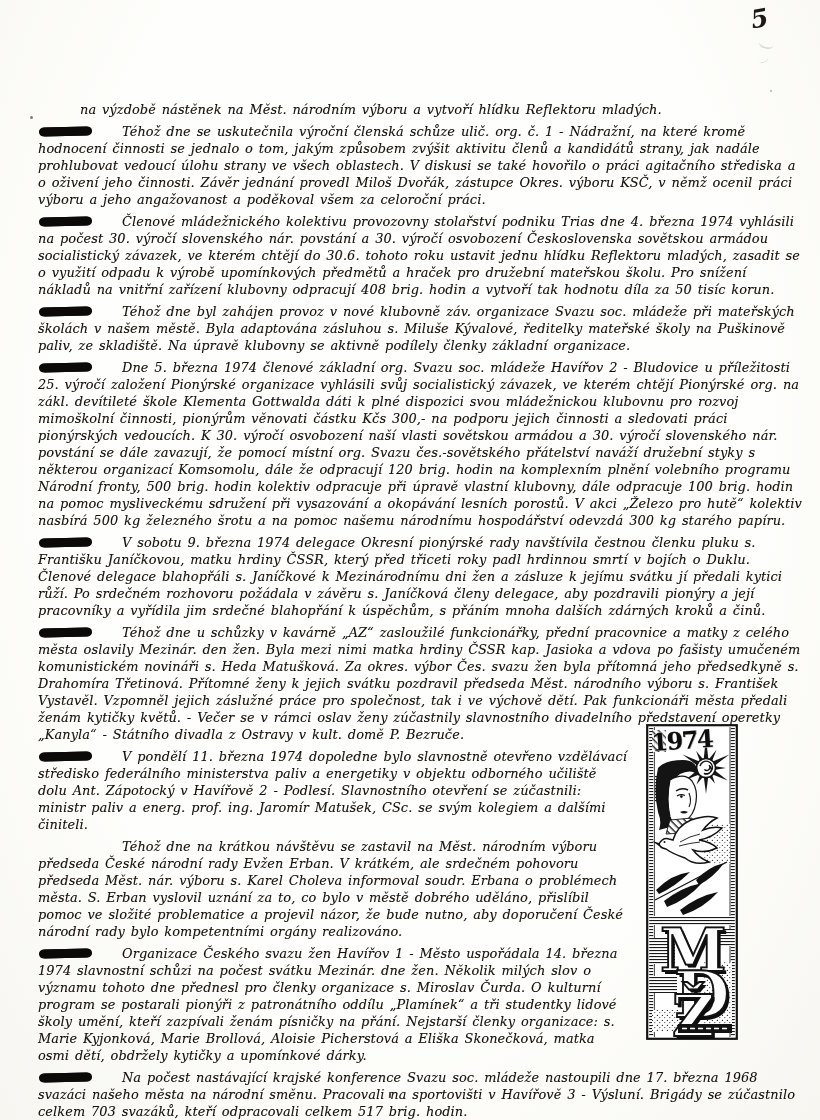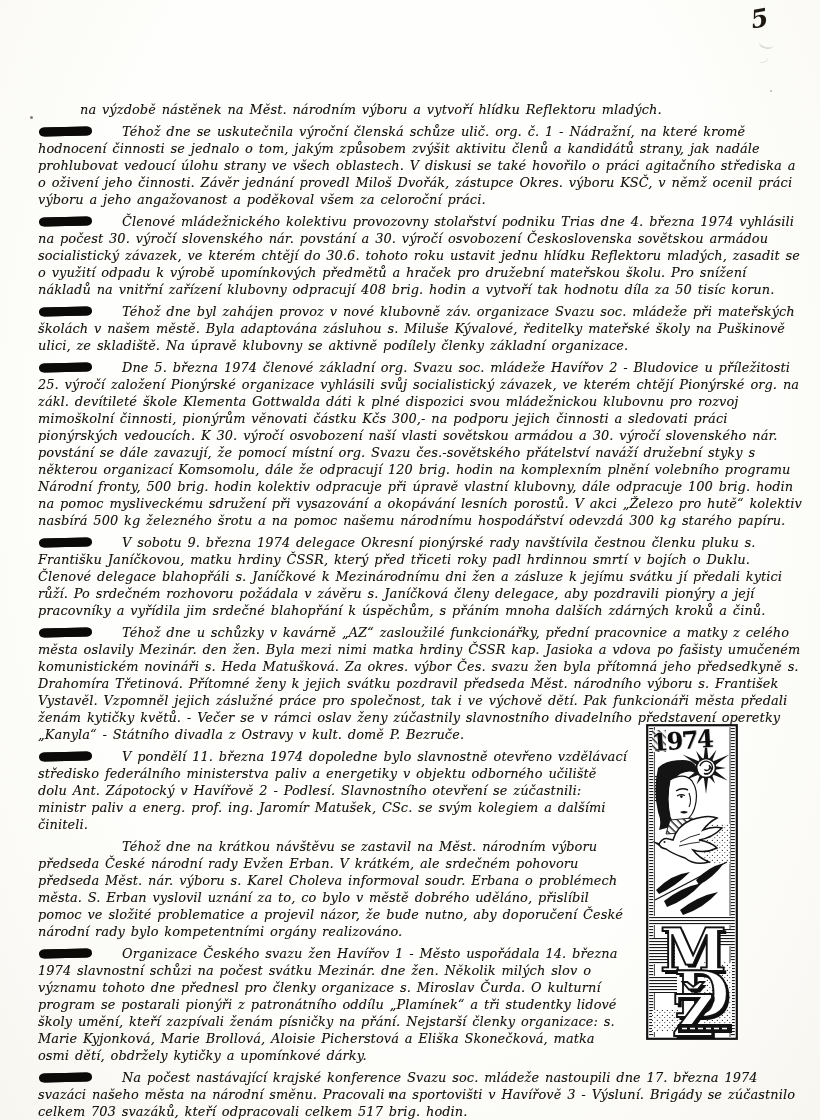--- a/index.html
+++ b/index.html
@@ -59,21 +59,21 @@
   <div class="speck c"></div>
 
   <div class="text-col">
 
     <p class="para cont"><span>na výzdobě nástěnek na Měst. národním výboru a vytvoří hlídku Reflektoru mladých.</span></p>
 
     <p class="para"><span class="bar"></span><span>Téhož dne se uskutečnila výroční členská schůze ulič. org. č. 1 - Nádražní, na které kromě hodnocení činnosti se jednalo o tom, jakým způsobem zvýšit aktivitu členů a kandidátů strany, jak nadále prohlubovat vedoucí úlohu strany ve všech oblastech. V diskusi se také hovořilo o práci agitačního střediska a o oživení jeho činnosti. Závěr jednání provedl Miloš Dvořák, zástupce Okres. výboru KSČ, v němž ocenil práci výboru a jeho angažovanost a poděkoval všem za celoroční práci.</span></p>
 
     <p class="para"><span class="bar"></span><span>Členové mládežnického kolektivu provozovny stolařství podniku Trias dne 4. března 1974 vyhlásili na počest 30. výročí slovenského nár. povstání a 30. výročí osvobození Československa sovětskou armádou socialistický závazek, ve kterém chtějí do 30.6. tohoto roku ustavit jednu hlídku Reflektoru mladých, zasadit se o využití odpadu k výrobě upomínkových předmětů a hraček pro družební mateřskou školu. Pro snížení nákladů na vnitřní zařízení klubovny odpracují 408 brig. hodin a vytvoří tak hodnotu díla za 50 tisíc korun.</span></p>
 
-    <p class="para"><span class="bar"></span><span>Téhož dne byl zahájen provoz v nové klubovně záv. organizace Svazu soc. mládeže při mateřských školách v našem městě. Byla adaptována zásluhou s. Miluše Kývalové, ředitelky mateřské školy na Puškinově ulici, ze skladiště. Na úpravě klubovny se aktivně podílely členky základní organizace.</span></p>
+    <p class="para"><span class="bar"></span><span>Téhož dne byl zahájen provoz v nové klubovně záv. organizace Svazu soc. mládeže při mateřských školách v našem městě. Byla adaptována zásluhou s. Miluše Kývalové, ředitelky mateřské školy na Puškinově paliv, ze skladiště. Na úpravě klubovny se aktivně podílely členky základní organizace.</span></p>
 
     <p class="para"><span class="bar"></span><span>Dne 5. března 1974 členové základní org. Svazu soc. mládeže Havířov 2 - Bludovice u příležitosti 25. výročí založení Pionýrské organizace vyhlásili svůj socialistický závazek, ve kterém chtějí Pionýrské org. na zákl. devítileté škole Klementa Gottwalda dáti k plné dispozici svou mládežnickou klubovnu pro rozvoj mimoškolní činnosti, pionýrům věnovati částku Kčs 300,- na podporu jejich činnosti a sledovati práci pionýrských vedoucích. K 30. výročí osvobození naší vlasti sovětskou armádou a 30. výročí slovenského nár. povstání se dále zavazují, že pomocí místní org. Svazu čes.-sovětského přátelství naváží družební styky s některou organizací Komsomolu, dále že odpracují 120 brig. hodin na komplexním plnění volebního programu Národní fronty, 500 brig. hodin kolektiv odpracuje při úpravě vlastní klubovny, dále odpracuje 100 brig. hodin na pomoc mysliveckému sdružení při vysazování a okopávání lesních porostů. V akci „Železo pro hutě“ kolektiv nasbírá 500 kg železného šrotu a na pomoc našemu národnímu hospodářství odevzdá 300 kg starého papíru.</span></p>
 
     <p class="para"><span class="bar"></span><span>V sobotu 9. března 1974 delegace Okresní pionýrské rady navštívila čestnou členku pluku s. Františku Janíčkovou, matku hrdiny ČSSR, který před třiceti roky padl hrdinnou smrtí v bojích o Duklu. Členové delegace blahopřáli s. Janíčkové k Mezinárodnímu dni žen a zásluze k jejímu svátku jí předali kytici růží. Po srdečném rozhovoru požádala v závěru s. Janíčková členy delegace, aby pozdravili pionýry a její pracovníky a vyřídila jim srdečné blahopřání k úspěchům, s přáním mnoha dalších zdárných kroků a činů.</span></p>
 
     <p class="para"><span class="bar"></span><span>Téhož dne u schůzky v kavárně „AZ“ zasloužilé funkcionářky, přední pracovnice a matky z celého města oslavily Mezinár. den žen. Byla mezi nimi matka hrdiny ČSSR kap. Jasioka a vdova po fašisty umučeném komunistickém novináři s. Heda Matušková. Za okres. výbor Čes. svazu žen byla přítomná jeho předsedkyně s. Drahomíra Třetinová. Přítomné ženy k jejich svátku pozdravil předseda Měst. národního výboru s. František Vystavěl. Vzpomněl jejich záslužné práce pro společnost, tak i ve výchově dětí. Pak funkcionáři města předali ženám kytičky květů. - Večer se v rámci oslav ženy zúčastnily slavnostního divadelního představení operetky „Kanyla“ - Státního divadla z Ostravy v kult. domě P. Bezruče.</span></p>
 
     <div class="illu-float">
       <div class="illu-wrap">
         <svg width="92" height="316" viewBox="0 0 92 316" xmlns="http://www.w3.org/2000/svg">
@@ -169,16 +169,16 @@
         </svg>
       </div>
     </div>
 
     <p class="para"><span class="bar"></span><span>V pondělí 11. března 1974 dopoledne bylo slavnostně otevřeno vzdělávací středisko federálního ministerstva paliv a energetiky v objektu odborného učiliště dolu Ant. Zápotocký v Havířově 2 - Podlesí. Slavnostního otevření se zúčastnili: ministr paliv a energ. prof. ing. Jaromír Matušek, CSc. se svým kolegiem a dalšími činiteli.</span></p>
 
     <p class="para"><span>Téhož dne na krátkou návštěvu se zastavil na Měst. národním výboru předseda České národní rady Evžen Erban. V krátkém, ale srdečném pohovoru předseda Měst. nár. výboru s. Karel Choleva informoval soudr. Erbana o problémech města. S. Erban vyslovil uznání za to, co bylo v městě dobrého uděláno, přislíbil pomoc ve složité problematice a projevil názor, že bude nutno, aby doporučení České národní rady bylo kompetentními orgány realizováno.</span></p>
 
     <p class="para"><span class="bar"></span><span>Organizace Českého svazu žen Havířov 1 - Město uspořádala 14. března 1974 slavnostní schůzi na počest svátku Mezinár. dne žen. Několik milých slov o významu tohoto dne přednesl pro členky organizace s. Miroslav Čurda. O kulturní program se postarali pionýři z patronátního oddílu „Plamínek“ a tři studentky lidové školy umění, kteří zazpívali ženám písničky na přání. Nejstarší členky organizace: s. Marie Kyjonková, Marie Brollová, Aloisie Picherstová a Eliška Skonečková, matka osmi dětí, obdržely kytičky a upomínkové dárky.</span></p>
 
-    <p class="para"><span class="bar"></span><span>Na počest nastávající krajské konference Svazu soc. mládeže nastoupili dne 17. března 1974 svazáci našeho města na národní směnu. Pracovali na sportovišti v Havířově 3 - Výsluní. Brigády se zúčastnilo celkem 703 svazáků, kteří odpracovali celkem 517 brig. hodin.</span></p>
+    <p class="para"><span class="bar"></span><span>Na počest nastávající krajské konference Svazu soc. mládeže nastoupili dne 17. března 1968 svazáci našeho města na národní směnu. Pracovali na sportovišti v Havířově 3 - Výsluní. Brigády se zúčastnilo celkem 703 svazáků, kteří odpracovali celkem 517 brig. hodin.</span></p>
 
   </div>
 </div>
 
 </body></html>

